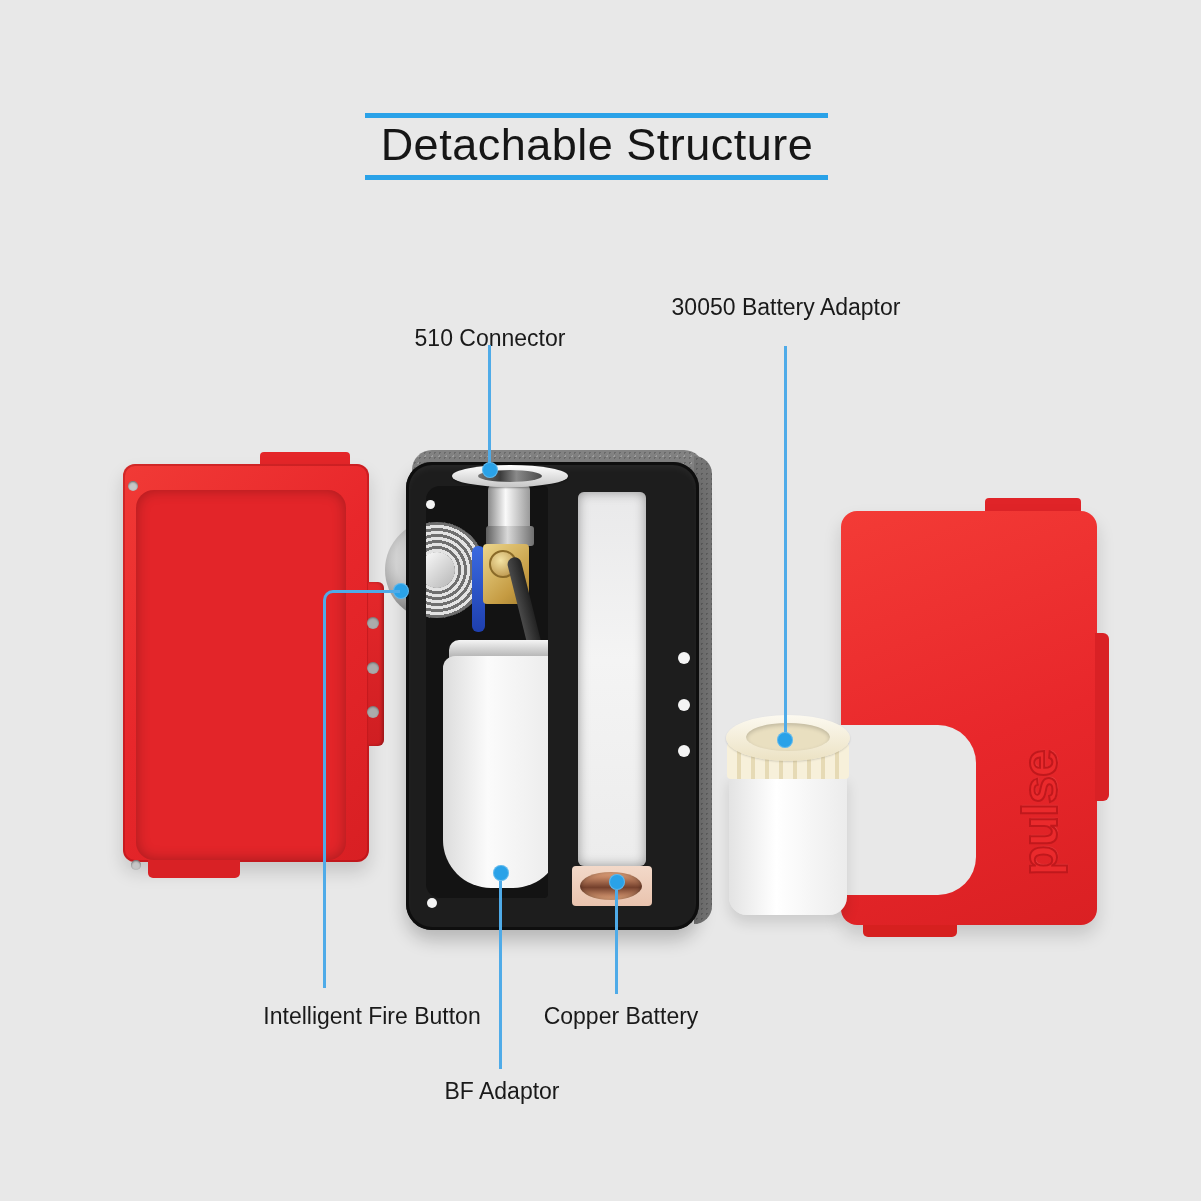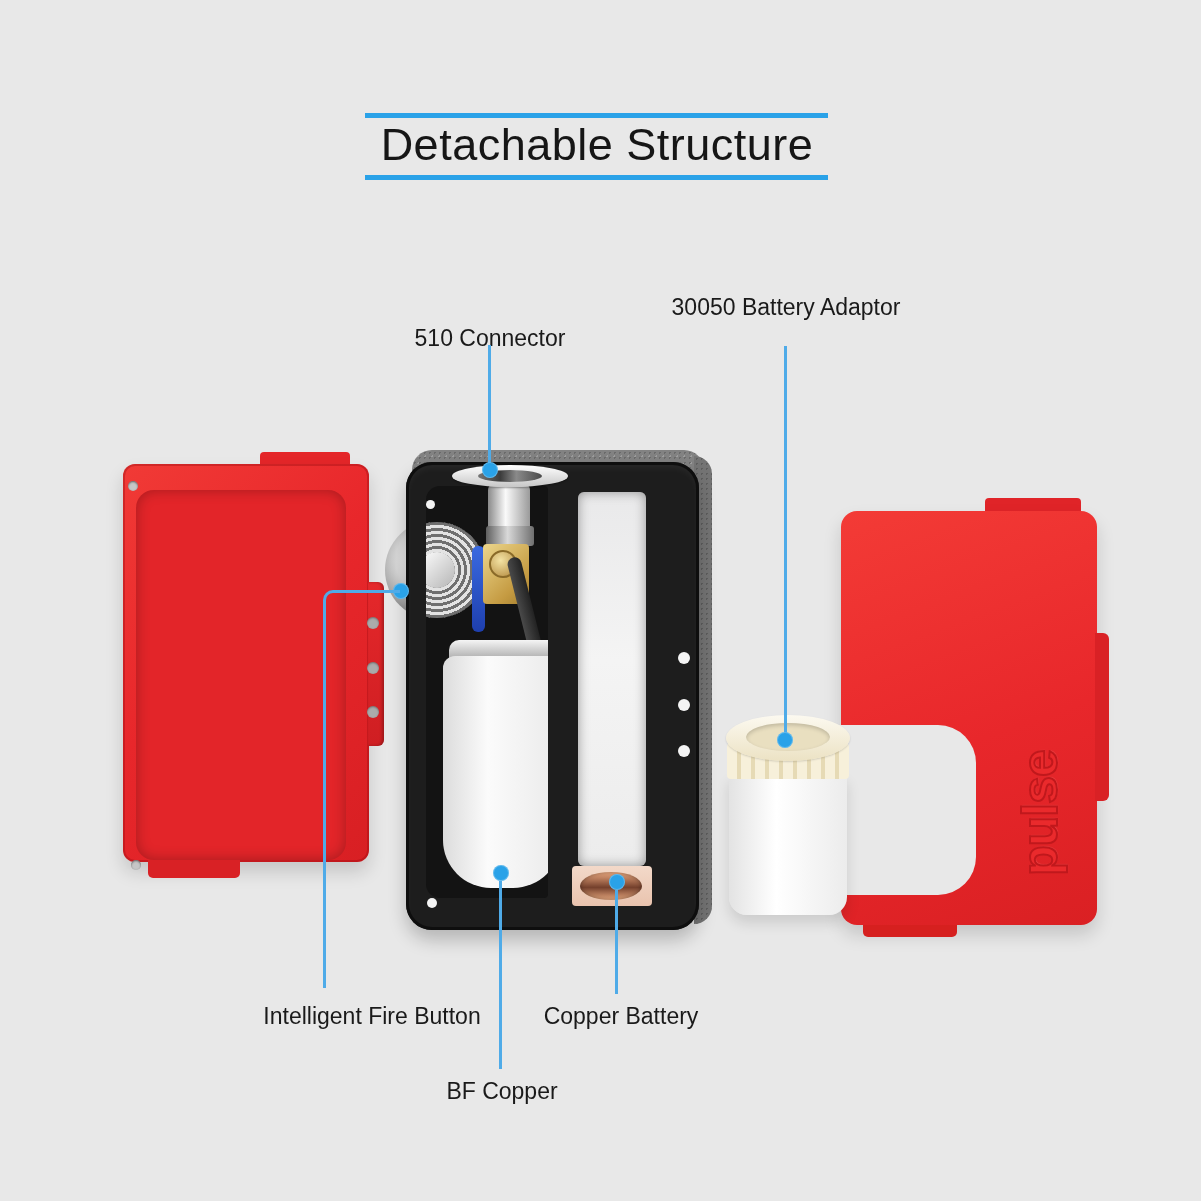--- a/index.html
+++ b/index.html
@@ -201,15 +201,15 @@
   <div class="corner" style="left:323px;top:590px;z-index:9;"></div>
   <div class="vline" style="left:323px;top:601px;height:387px;z-index:9;"></div>
   <div class="callout-label" style="left:242px;top:1003px;">Intelligent Fire Button</div>
 
   <div class="dot" style="left:609px;top:874px;z-index:9;"></div>
   <div class="vline" style="left:615px;top:890px;height:104px;z-index:9;"></div>
   <div class="callout-label" style="left:491px;top:1003px;">Copper Battery</div>
 
   <div class="dot" style="left:493px;top:865px;z-index:9;"></div>
   <div class="vline" style="left:499px;top:881px;height:188px;z-index:9;"></div>
-  <div class="callout-label" style="left:372px;top:1078px;">BF Copper</div>
+  <div class="callout-label" style="left:372px;top:1078px;">BF Adaptor</div>
 
 </div>
 
 </body></html>

